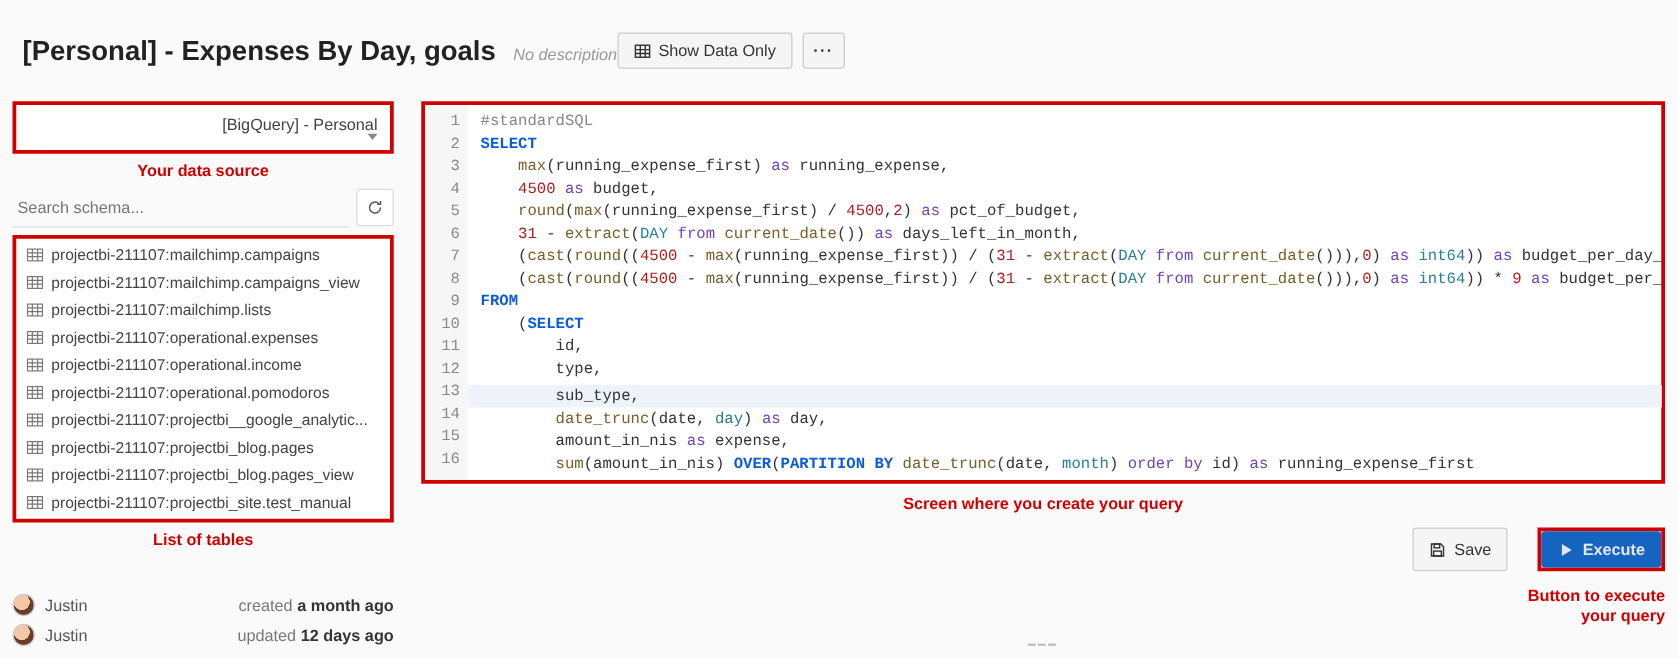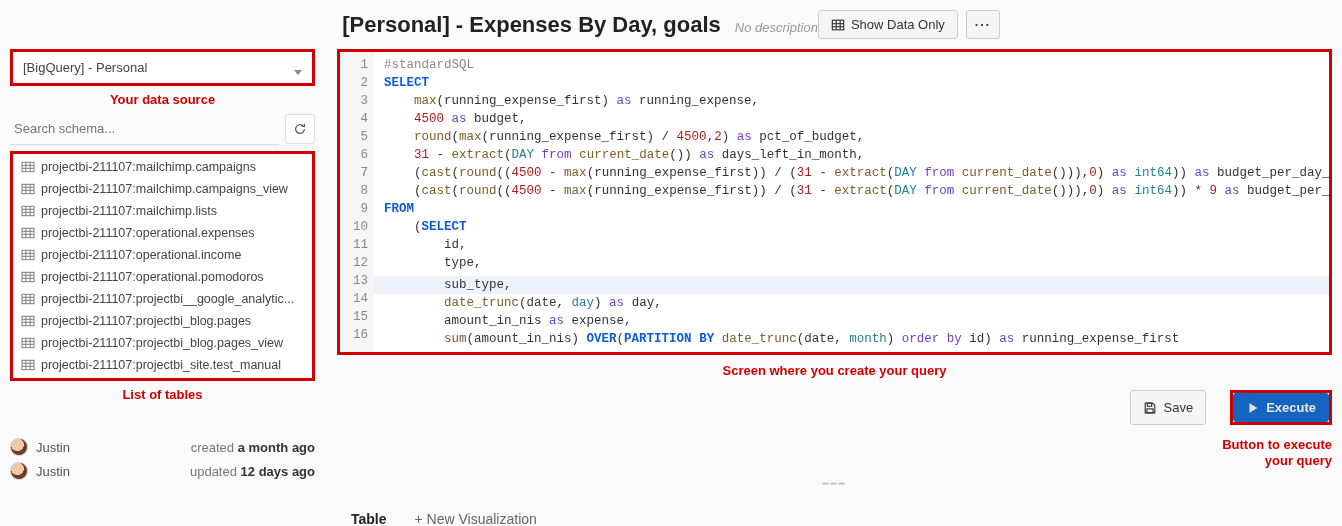--- a/index.html
+++ b/index.html
@@ -28,22 +28,22 @@
     font-family: -apple-system, "Segoe UI", Helvetica, Arial, sans-serif;
     font-size: 13px;
     color: var(--text);
     background: #fafafa;
     width: 1342px;
   }
   .app { width: 1342px; }
 
   
   .header {
-    display: flex; align-items: center; justify-content: center;
-    padding: 10px 18px;
+    display: flex; align-items: center; justify-content: flex-start;
+    padding: 26px 18px;
   }
   .header-left { display: flex; align-items: baseline; gap: 14px; }
   .title { font-size: 22px; font-weight: 600; color: #222; }
   .desc { font-style: italic; color: var(--text-lighter); font-size: 13px; }
   .header-right { display: flex; gap: 8px; align-items: center; }
   .btn {
     display: inline-flex; align-items: center; gap: 6px;
     padding: 6px 12px; border: 1px solid #ccc; background: #f5f5f5;
     border-radius: 3px; cursor: pointer; font-size: 13px; color: #333;
   }
@@ -55,21 +55,21 @@
   .left {
     width: 325px; flex: 0 0 325px; padding: 0 10px 10px 10px;
     display: flex; flex-direction: column; gap: 6px;
   }
   .right { flex: 1; padding: 0 10px 10px 12px; display: flex; flex-direction: column; gap: 8px; min-width: 0;}
 
   
   .ds-select {
     display: flex; align-items: flex-end; justify-content: space-between;
     border: 3px solid var(--annot); padding: 8px 10px; background: #fff;
-    font-size: 13px; color: #444; cursor: pointer;
+    font-size: 13px; color: #444; cursor: pointer; flex-direction: column;
   }
   .caret-down { width: 0; height: 0; border-left: 4px solid transparent; border-right: 4px solid transparent; border-top: 5px solid #888;}
   .annot {
     color: var(--annot); font-weight: 700; font-size: 13px; text-align: center;
   }
 
   .search-row { display: flex; gap: 6px; align-items: center; }
   .search-input {
     flex: 1; border: none; border-bottom: 1px solid #ddd; background: transparent;
     padding: 8px 4px; font-size: 13px; outline: none; color: #555;

